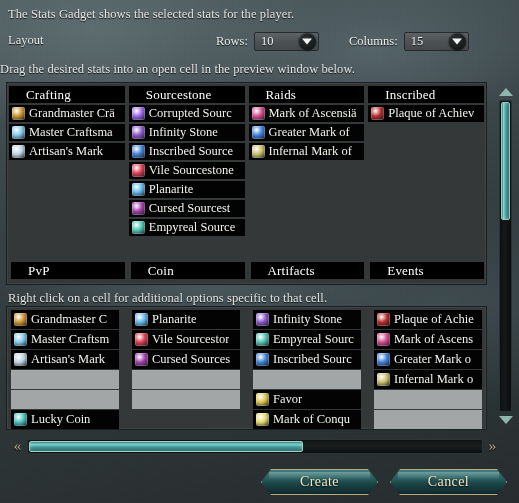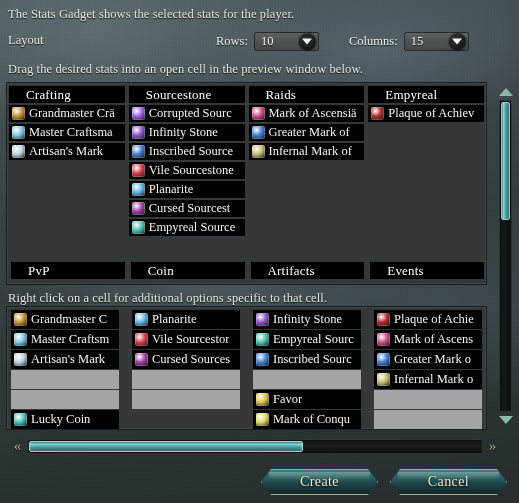--- a/index.html
+++ b/index.html
@@ -35,21 +35,21 @@
 
   .desc {
     position:absolute;
     font-size: 12.5px;
     color: #e6e7e3;
     letter-spacing: .1px;
     text-shadow: 0 1px 1px rgba(0,0,0,.85);
     white-space: nowrap;
   }
   #desc-top   { left: 8px;  top: 7px; }
-  #desc-drag  { left: 8px;  top: 62px; }
+  #desc-drag  { left: 0;  top: 62px; }
   #desc-right { left: 8px;  top: 291px; }
 
   #layout-label { position:absolute; left:8px; top:33px; font-size:12.5px;
      text-shadow:0 1px 1px rgba(0,0,0,.85); }
 
   .spin-group { position:absolute; top:32px; display:flex; align-items:center; gap:6px; }
   #rows-group { left: 216px; }
   #cols-group { left: 349px; }
   .spin-label { font-size:12.5px; color:#eceeea; text-shadow:0 1px 1px rgba(0,0,0,.85); }
   .spin-box {
@@ -292,21 +292,21 @@
           <div class="citem">
             <span class="ico" style="background: radial-gradient(circle at 35% 30%, rgb(255, 255, 255) 0%, rgb(60, 127, 216) 45%, rgb(18, 21, 26) 100%);"></span>
             <span class="ititle">Greater Mark of</span>
           </div>
           <div class="citem">
             <span class="ico" style="background: radial-gradient(circle at 35% 30%, rgb(255, 255, 255) 0%, rgb(200, 189, 106) 45%, rgb(18, 21, 26) 100%);"></span>
             <span class="ititle">Infernal Mark of</span>
           </div>
         </div>
         <div class="lcol">
-          <div class="chead">Empyreal</div>
+          <div class="chead">Inscribed</div>
           <div class="citem">
             <span class="ico" style="background: radial-gradient(circle at 35% 30%, rgb(255, 255, 255) 0%, rgb(180, 42, 42) 45%, rgb(18, 21, 26) 100%);"></span>
             <span class="ititle">Plaque of Achiev</span>
           </div>
         </div>
       </div>
     <div id="list-footer">
         <div class="chead" style="margin-left: 4px;">PvP</div>
         <div class="chead" style="margin-left: 4px;">Coin</div>
         <div class="chead" style="margin-left: 4px;">Artifacts</div>

